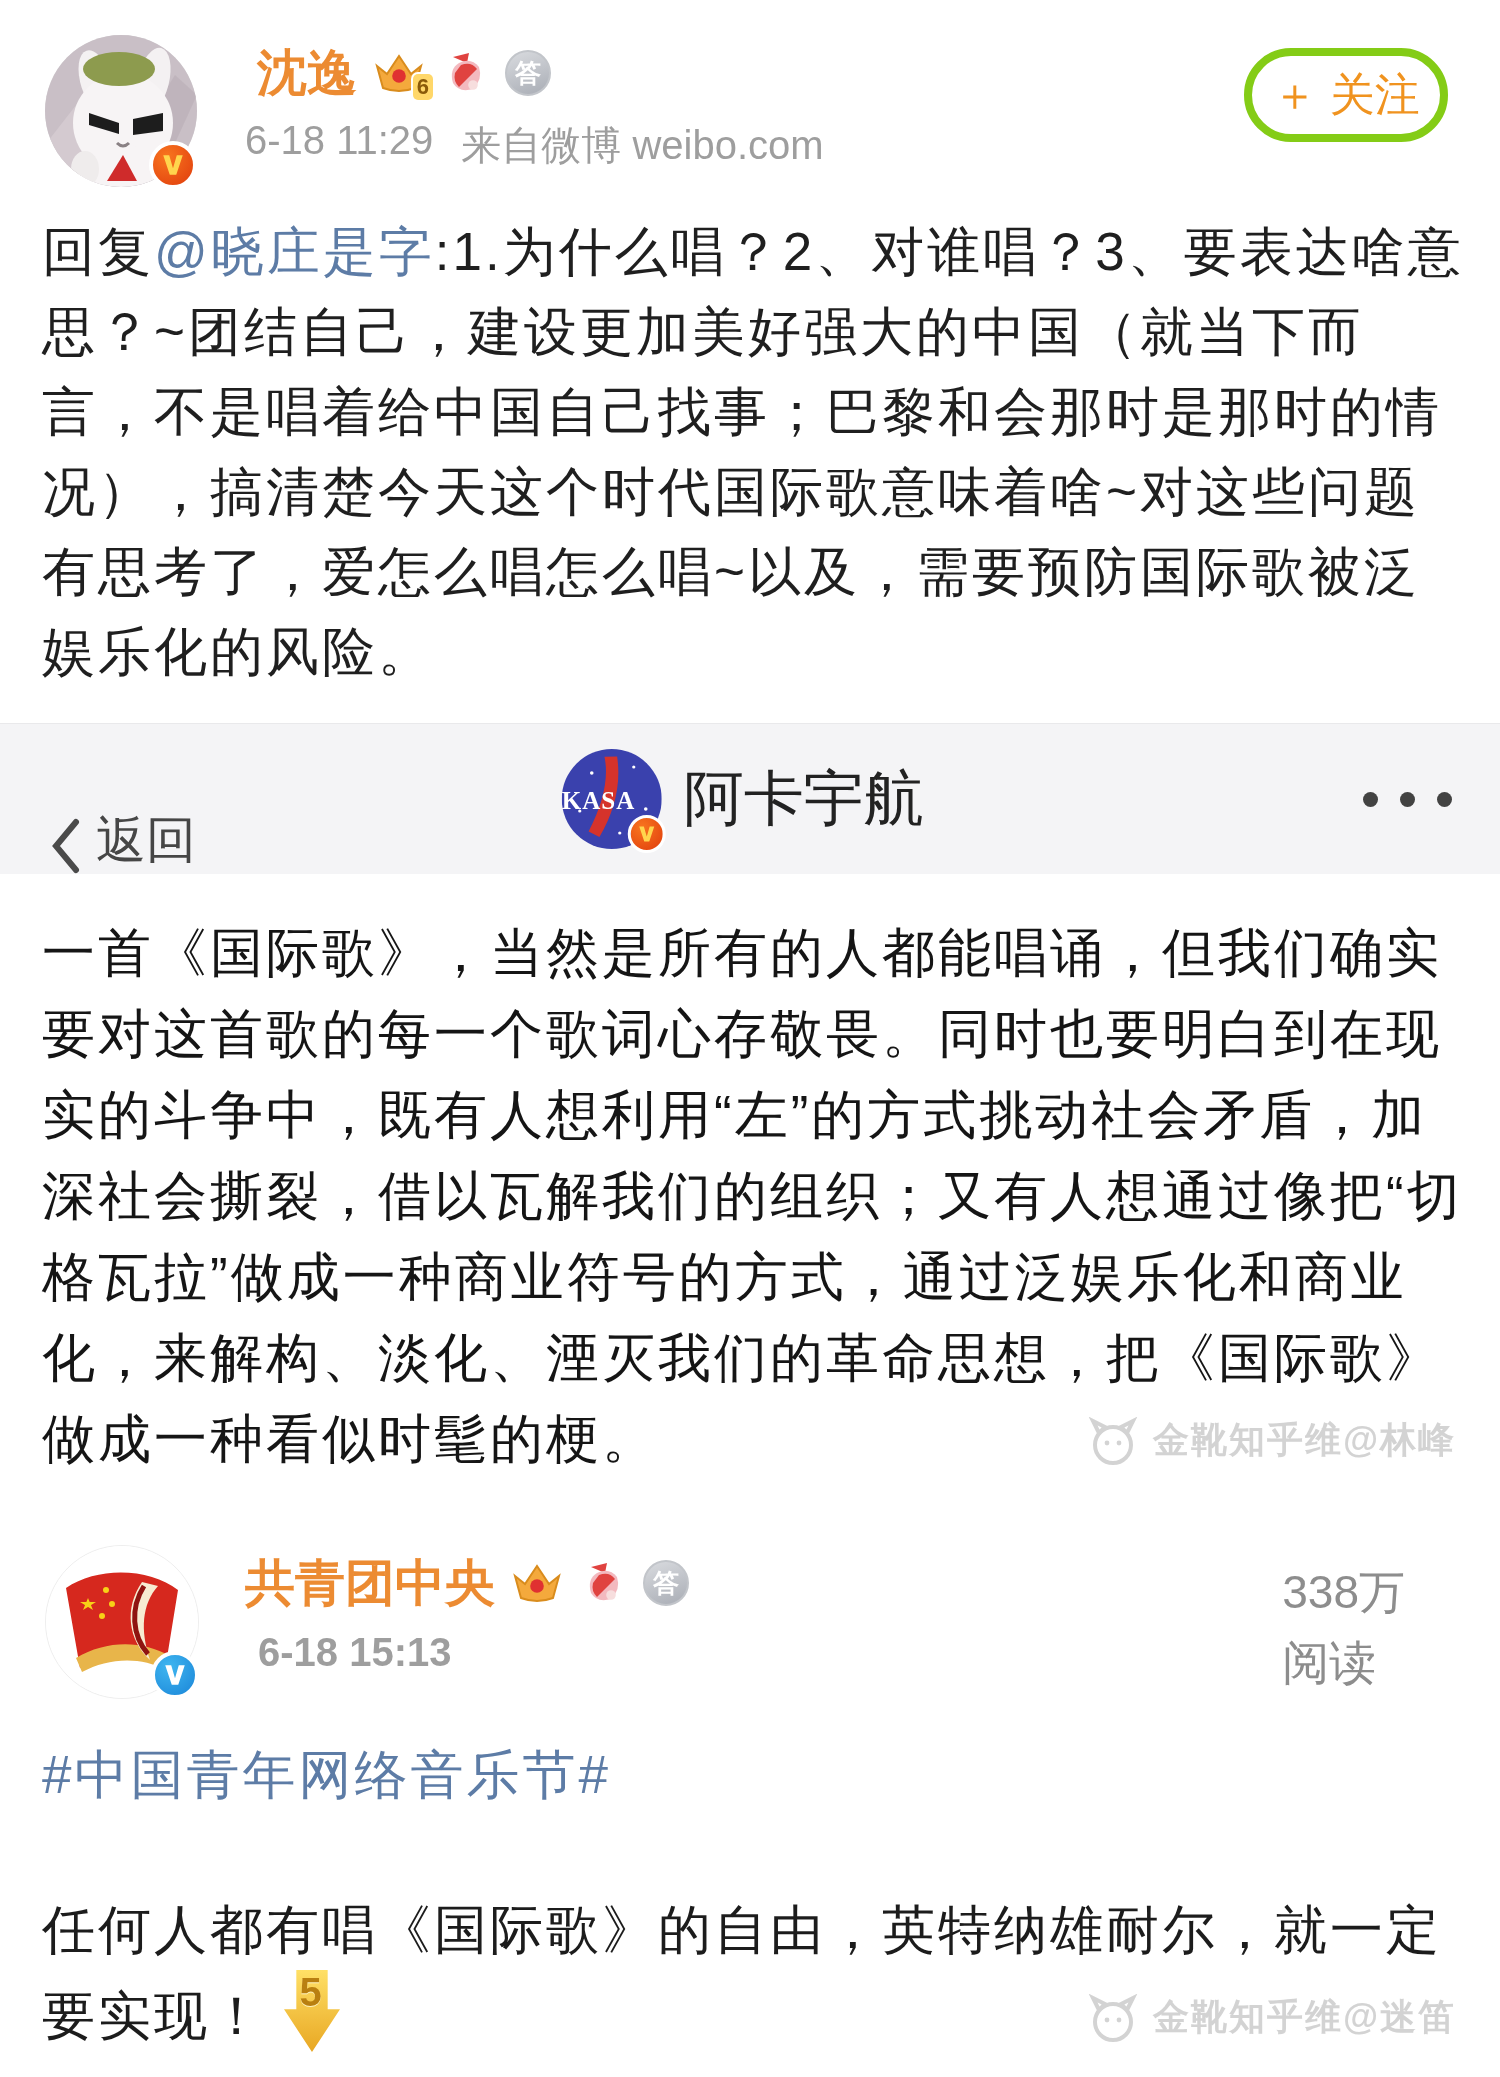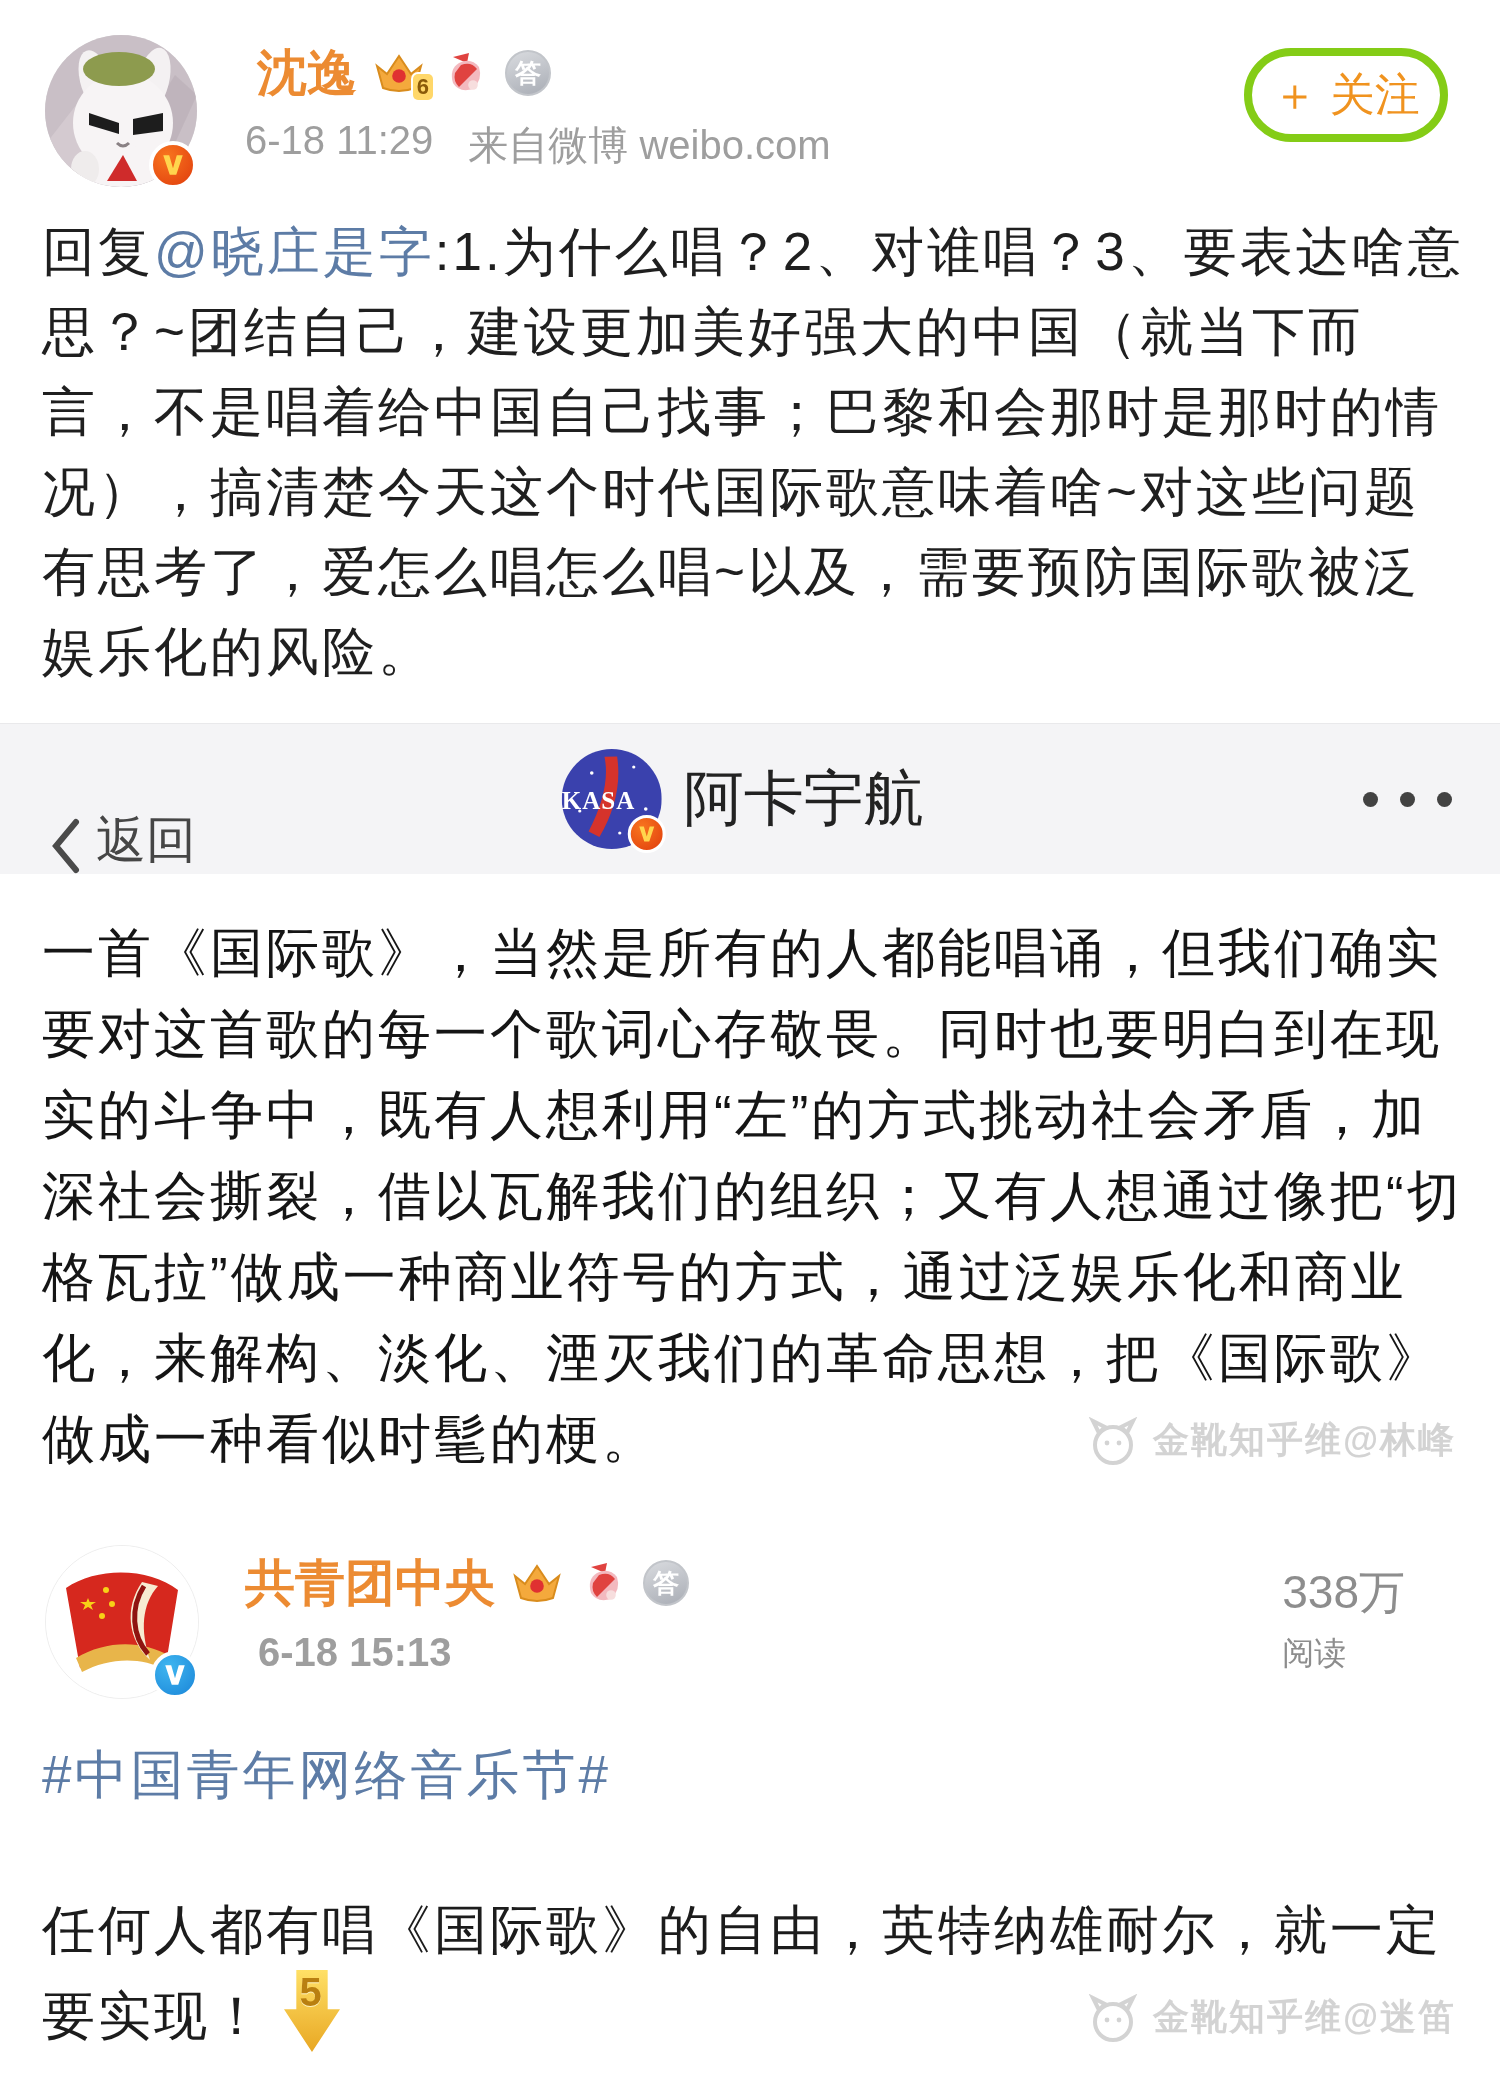--- a/index.html
+++ b/index.html
@@ -18,21 +18,21 @@
   .v1{top:141px;left:149px;}
   .name-row{position:absolute;display:flex;align-items:center;gap:16px;}
   .nr1{top:48px;left:257px;align-items:center;}
   .username{font-size:50px;font-weight:600;color:#ec8b32;line-height:1;}
   .badge{position:relative;display:inline-flex;align-items:center;justify-content:center;}
   .crown-lvl{position:absolute;right:-8px;bottom:-4px;font-size:22px;font-weight:bold;color:#8a5a0a;
     background:#ffd769;border-radius:5px;padding:0 4px;line-height:26px;box-shadow:0 0 0 2px #fff;}
   .answer-badge{width:46px;height:46px;border-radius:50%;
     background:linear-gradient(160deg,#d9dbdf,#a9adb5);color:#fff;font-size:26px;font-weight:bold;
     display:flex;align-items:center;justify-content:center;border:2px solid #c2c5ca;box-sizing:border-box;}
-  .time-row{position:absolute;font-size:40px;color:#9e9e9e;display:flex;gap:35px;white-space:nowrap;}
+  .time-row{position:absolute;font-size:40px;color:#9e9e9e;display:flex;gap:28px;white-space:nowrap;}
   .tr1{top:118px;left:245px;}
   .follow-btn{position:absolute;top:48px;right:52px;width:204px;height:94px;background:#fff;
     border:8px solid #84cc16;border-radius:50px;color:#f0931f;font-size:45px;
     display:flex;align-items:center;justify-content:center;box-sizing:border-box;cursor:pointer;}
   
   .bodytext{position:absolute;left:42px;width:1425px;font-size:53px;line-height:80px;
     color:#1f1f1f;letter-spacing:3px;word-break:break-all;}
   .bt1{top:212px;}
   .mention{color:#5d7ca6;cursor:pointer;}
   
@@ -60,21 +60,21 @@
   .wm2{top:1993px;left:1085px;width:415px;}
   .watermark svg{flex:0 0 auto;width:56px;height:48px;}
   
   .av2{top:1545px;left:45px;background:#fff;border:1px solid #eee;}
   .v2{top:1651px;left:151px;}
   .nr2{top:1558px;left:245px;}
   .tr2{top:1630px;left:258px;font-weight:bold;}
   .reads{position:absolute;top:1562px;right:95px;display:flex;flex-direction:column;align-items:flex-start;
     gap:8px;color:#8d8d8d;}
   .reads-num{font-size:46px;}
-  .reads-label{font-size:32px;}
+  .reads-label{font-size:47px;}
   .hashtag{position:absolute;top:1740px;left:42px;font-size:53px;letter-spacing:3px;color:#5d7ca6;cursor:pointer;}
   .bt2{top:1890px;color:#1c1c1c;}
   .arrow5{position:relative;display:inline-block;width:56px;height:82px;margin-left:18px;
     vertical-align:-18px;
     background:linear-gradient(180deg,#ffe066,#e8a723);
     clip-path:polygon(22% 0,78% 0,78% 48%,100% 48%,50% 100%,0 48%,22% 48%);}
   .arrow5 span{position:absolute;top:0;left:0;width:100%;text-align:center;
     font-size:40px;font-weight:bold;color:#b97f10;text-shadow:0 1px 0 #fff3bf;line-height:44px;}
 </style>
 </head>

